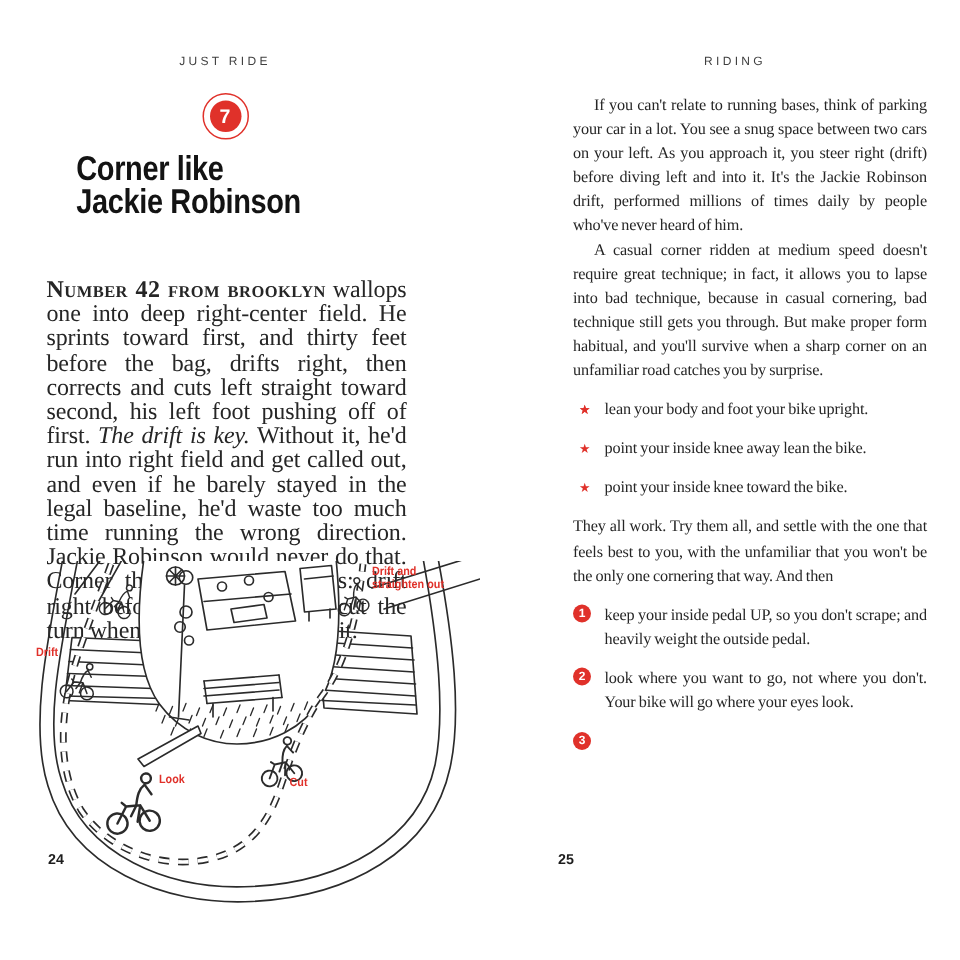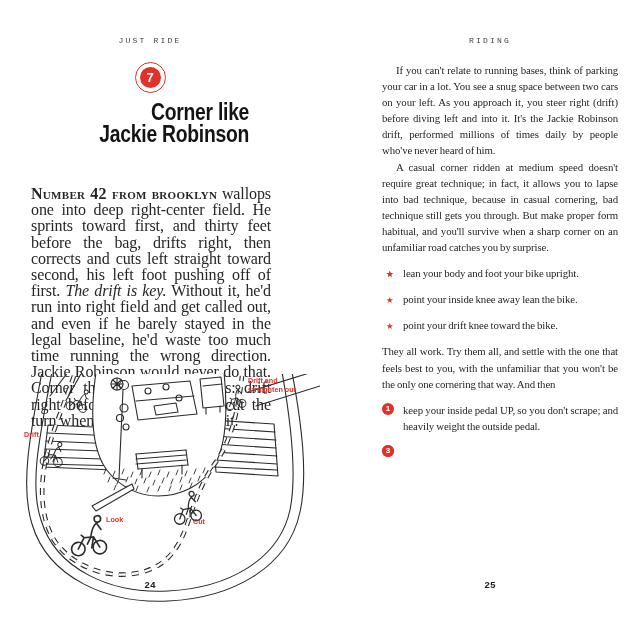--- a/index.html
+++ b/index.html
@@ -5,38 +5,38 @@
   html,body{margin:0;padding:0;}
   body{
     width:640px;height:640px;background:#ffffff;position:relative;overflow:hidden;
     font-family:"Liberation Serif","DejaVu Serif",serif;color:#262626;
     -webkit-font-smoothing:antialiased;
   }
   
   .running-head{
     position:absolute;top:36px;width:236px;text-align:center;
     font-size:8px;letter-spacing:2.2px;color:#3f3f3f;
-    font-family:Liberation Mono, monospace;
+    font-family:Liberation Sans, sans-serif;
   }
   #head-left{left:32px;}
   #head-right{left:372px;}
   
   .badge-wrap{position:absolute;left:32px;top:62px;width:236px;display:flex;justify-content:center;}
   .badge{
     width:29px;height:29px;border:1.6px solid #e0312a;border-radius:50%;
     display:flex;align-items:center;justify-content:center;background:#fff;
   }
   .badge-inner{
     width:21px;height:21px;border-radius:50%;background:#e0312a;color:#fff;
     font-family:"Liberation Sans","DejaVu Sans",sans-serif;font-weight:bold;font-size:13px;
     display:flex;align-items:center;justify-content:center;
   }
   
   .chapter-title{
-    position:absolute;left:32px;top:101px;width:236px;text-align:right;
+    position:absolute;left:32px;top:101px;width:236px;text-align:left;
     font-family:"Liberation Sans","DejaVu Sans",sans-serif;font-weight:bold;
     font-size:23px;line-height:22px;color:#131313;letter-spacing:-.3px;
   }
   .chapter-title .tline{display:block;transform:scaleX(.84);}
   
   .intro{
     position:absolute;left:31px;top:186px;width:240px;
     font-size:16px;line-height:16.2px;text-align:justify;
     letter-spacing:-.1px;word-spacing:-.5px;hyphens:none;
   }
@@ -57,22 +57,22 @@
     font-family:"DejaVu Sans",sans-serif;
   }
   .ncirc{
     position:absolute;left:0;top:1.5px;width:12px;height:12px;border-radius:50%;
     background:#e0312a;color:#fff;font-family:"Liberation Sans","DejaVu Sans",sans-serif;
     font-weight:bold;font-size:8px;line-height:12px;text-align:center;
   }
   .after-bullets{margin:1px 0 10px 0 !important;}
   
   .pagenum{
-    position:absolute;top:580px;width:236px;text-align:center;
-    font-family:Liberation Mono, monospace;font-weight:bold;
+    position:absolute;top:568px;width:236px;
+    font-family:Liberation Sans, sans-serif;font-weight:bold;
     font-size:9.5px;color:#1d1d1d;
   }
   #pn-left{left:32px;}
   #pn-right{left:372px;}
   
   .illustration{position:absolute;left:16px;top:374px;width:304px;height:238px;}
   .illustration svg{position:absolute;left:0;top:0;}
   .ill-label{
     position:absolute;font-family:"Liberation Sans","DejaVu Sans",sans-serif;font-weight:bold;
     font-size:8px;line-height:8.5px;color:#e0312a;white-space:pre-line;
@@ -228,32 +228,33 @@
     <li>
       <span class="star">★</span>
       <span>lean your body and foot your bike upright.</span>
     </li>
     <li>
       <span class="star">★</span>
       <span>point your inside knee away lean the bike.</span>
     </li>
     <li>
       <span class="star">★</span>
-    <span>point your drift knee toward the bike.</span></li>
+    <span>point your inside knee toward the bike.</span></li>
   </ul>
 
   <p class="no-indent after-bullets">They all work. Try them all, and settle with the one that feels best to you, with the unfamiliar that you won't be the only one cornering that way. And then</p>
 
   <ol class="nlist">
     <li>
       <span class="ncirc">1</span>
       <span>keep your inside pedal UP, so you don't scrape; and heavily weight the outside pedal.</span>
     </li>
     <li>
       <span class="ncirc">2</span>
+      <span>look where you want to go, not where you don't. Your bike will go where your eyes look.</span>
     </li>
     <li>
       <span class="ncirc">3</span>
     </li>
   </ol>
 </div>
 
 <div class="pagenum" id="pn-right">25</div>
 
 </body></html>

